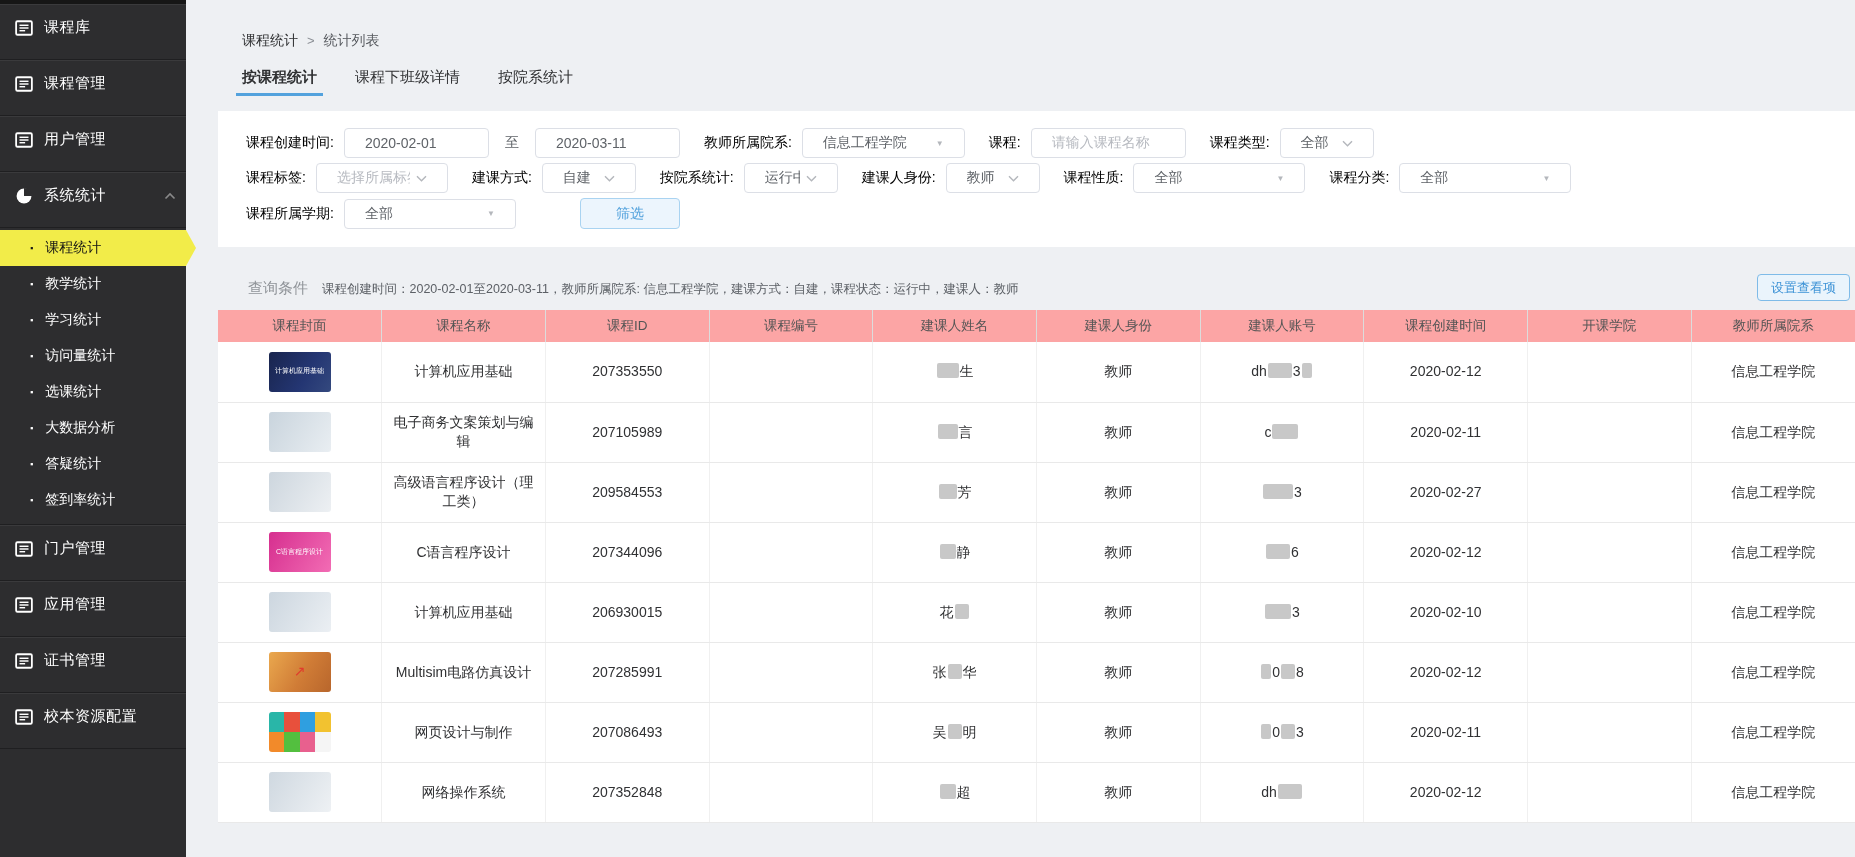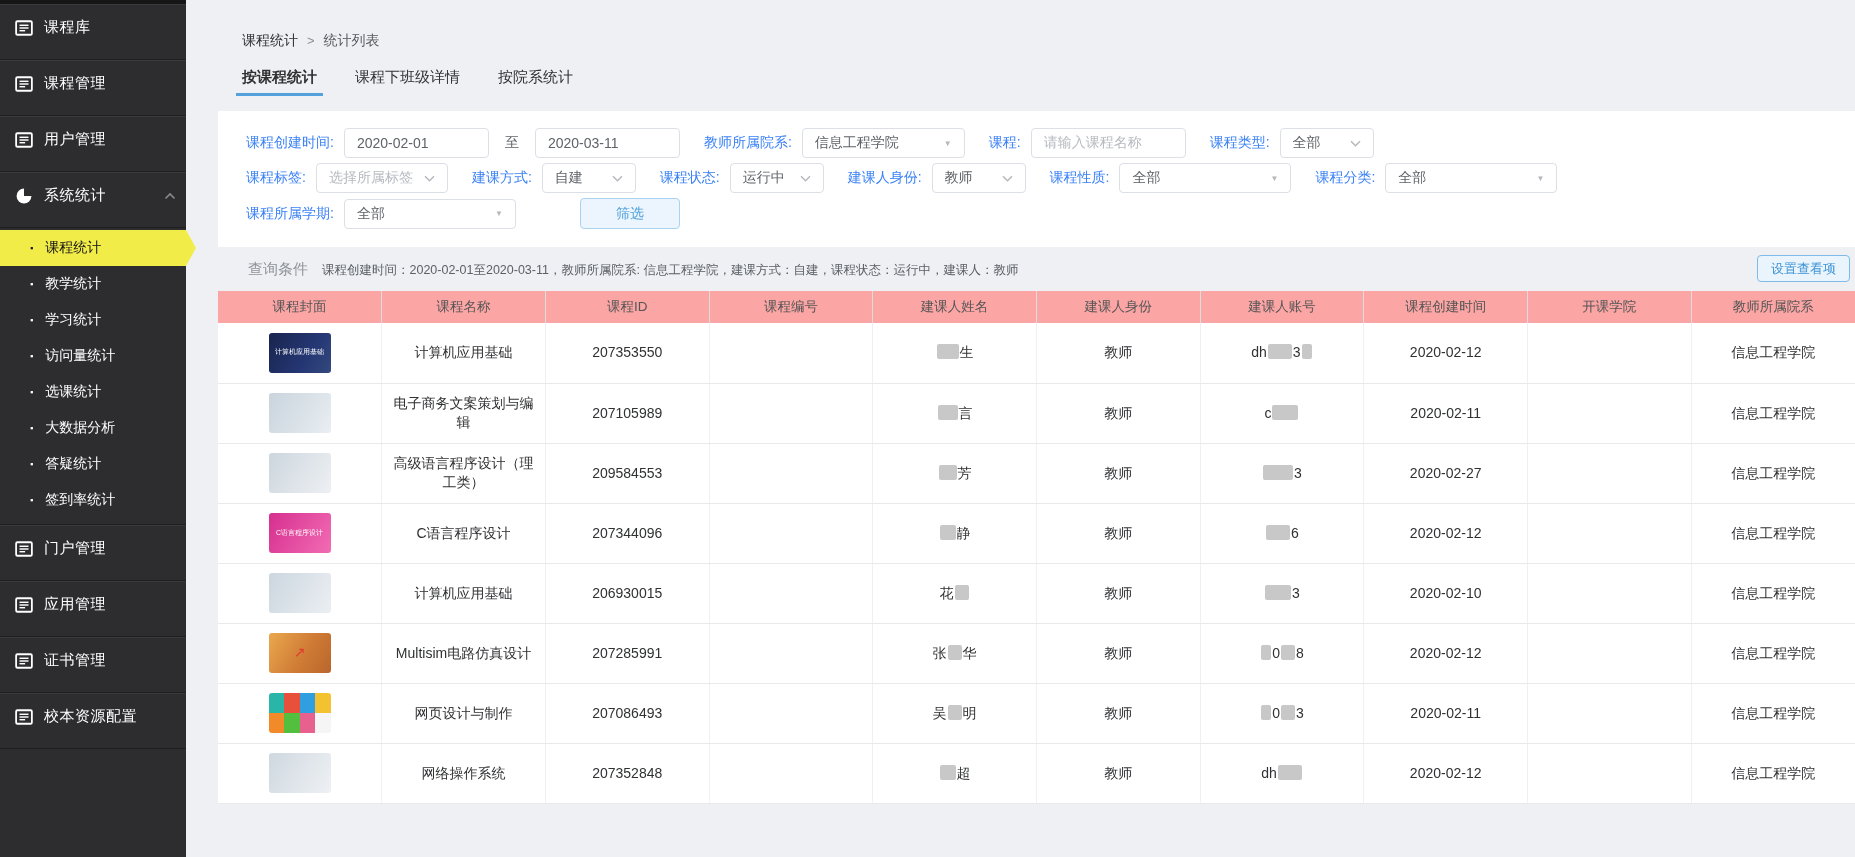--- a/index.html
+++ b/index.html
@@ -27,35 +27,35 @@
   .breadcrumb .sep{color:#8a8e94;margin:0 9px;font-size:13px;}
   .breadcrumb .bc-tail{color:#56595e;}
   .tabs{display:flex;gap:38px;margin:18px 0 0 24px;}
   .tab{font-size:15px;color:#303133;padding-bottom:9px;cursor:pointer;position:relative;white-space:nowrap;}
   .tab.active{font-weight:bold;}
   .tab.active::after{content:"";position:absolute;left:-6px;right:-6px;bottom:0;height:3px;background:#53a2dd;}
   
   .filter-card{background:#fff;margin-top:15px;width:1637px;box-sizing:border-box;padding:17px 10px 18px 28px;}
   .f-row{display:flex;align-items:center;margin-top:5px;}
   .f-row:first-child{margin-top:0;}
-  .f-label{font-size:14px;color:#3b82f6;margin:0 10px 0 24px;white-space:nowrap;}
+  .f-label{font-size:14px;color:#000000;margin:0 10px 0 24px;white-space:nowrap;}
   .f-label:first-child{margin-left:0;}
   .f-conn{font-size:14px;color:#5f6368;margin:0 16px;}
   .f-ctrl{height:30px;border:1px solid #dcdfe6;border-radius:4px;background:#fff;display:flex;
-          align-items:center;padding:0 12px;box-sizing:border-box;cursor:pointer;}
+          align-items:center;padding:0 20px;box-sizing:border-box;cursor:pointer;}
   .f-value{font-size:14px;color:#5f6368;flex:1;white-space:nowrap;overflow:hidden;}
   .f-value.muted{color:#b7bac0;}
   .f-arrow{color:#b4b7bc;margin-left:6px;display:flex;align-items:center;}
   .f-arrow.caret{font-size:8px;}
   .size-date{width:145px;} .size-sm{width:94px;} .size-md{width:132px;}
   .size-md2{width:155px;} .size-lg{width:163px;} .size-xl{width:172px;}
   .filter-btn{margin-left:64px;height:31px;padding:0 35px;background:#ecf5fd;border:1px solid #a9d3f1;
               border-radius:4px;color:#4d9fdb;font-size:14px;cursor:pointer;font-family:inherit;}
   
-  .query-row{position:relative;margin:13px 0 0 30px;width:1607px;display:flex;align-items:baseline;}
+  .query-row{position:relative;margin:32px 0 0 30px;width:1607px;display:flex;align-items:baseline;}
   .query-title{font-size:15px;color:#8f9398;}
   .query-text{font-size:12.5px;color:#5c6066;margin-left:14px;}
   .set-view-btn{position:absolute;right:5px;top:-5px;height:27px;padding:0 13px;background:#eaf4fc;
                 border:1px solid #7fbbe8;border-radius:4px;color:#3e93d6;font-size:13px;cursor:pointer;font-family:inherit;}
   
   .table-wrap{margin-top:12px;width:1637px;}
   table{border-collapse:collapse;table-layout:fixed;width:1637px;background:#fff;}
   th{background:#fca5a5;height:32px;font-weight:normal;color:#555;font-size:13.5px;
      border-right:1px solid #dcdcdc;padding:0 4px;box-sizing:border-box;}
   th:last-child{border-right:none;}
@@ -256,21 +256,21 @@
           </div>
           <span class="f-label">建课方式:</span>
           <div class="f-ctrl size-sm is-select">
             <span class="f-value">自建</span>
             <span class="f-arrow chevron">
               <svg width="11" height="7" viewBox="0 0 11 7">
                 <polyline points="1,1.2 5.5,5.8 10,1.2" fill="none" stroke="#b4b7bc" stroke-width="1.4"></polyline>
               </svg>
             </span>
           </div>
-          <span class="f-label">课程状态:</span>
+          <span class="f-label">按院系统计:</span>
           <div class="f-ctrl size-sm is-select">
             <span class="f-value">运行中</span>
             <span class="f-arrow chevron">
               <svg width="11" height="7" viewBox="0 0 11 7">
                 <polyline points="1,1.2 5.5,5.8 10,1.2" fill="none" stroke="#b4b7bc" stroke-width="1.4"></polyline>
               </svg>
             </span>
           </div>
           <span class="f-label">建课人身份:</span>
           <div class="f-ctrl size-sm is-select">

